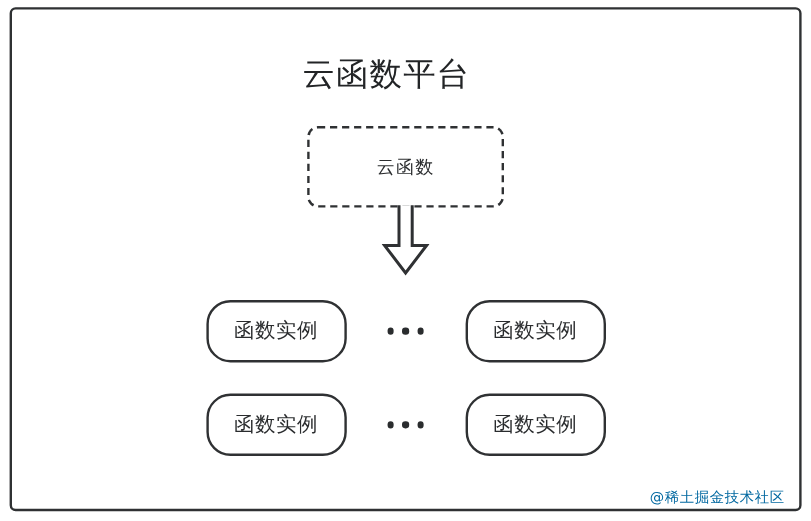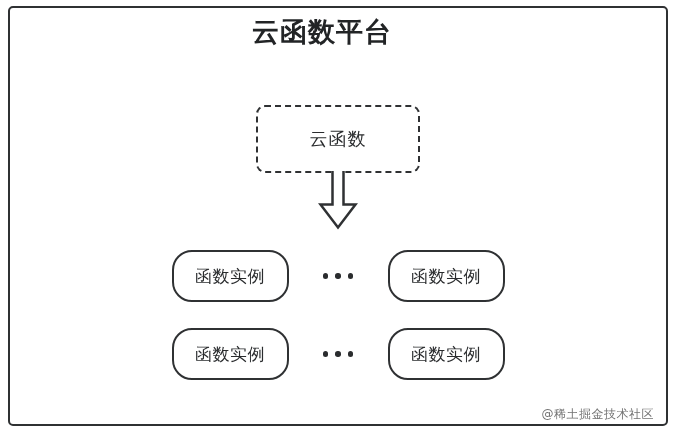--- a/index.html
+++ b/index.html
@@ -27,25 +27,25 @@
     height: 420px;
     box-sizing: border-box;
     border: 2.5px solid #2f3133;
     border-radius: 5px;
     background: #ffffff;
   }
   
   .platform-title {
     position: absolute;
     left: 0;
-    top: 13px;
+    top: 44px;
     width: 644px;
     text-align: center;
     font-size: 27px;
-    font-weight: bold;
+    font-weight: normal;
     color: #222426;
     letter-spacing: 1px;
     line-height: 38px;
     white-space: nowrap;
   }
   
   .fn-node {
     position: absolute;
     left: 256px;
     top: 105px;
@@ -53,21 +53,21 @@
     height: 68px;
     box-sizing: border-box;
     border: 2.5px dashed #2f3133;
     border-radius: 9px;
     background: #ffffff;
     display: flex;
     align-items: center;
     justify-content: center;
   }
   .fn-node-label {
-    font-size: 18px;
+    font-size: 15px;
     color: #2a2c2e;
     line-height: 1;
     letter-spacing: 1px;
     white-space: nowrap;
   }
   
   .flow-arrow {
     position: absolute;
     left: 318px;
     top: 170px;
@@ -121,21 +121,21 @@
     height: 5.5px;
     border-radius: 50%;
     background: #2a2c2e;
   }
   
   .watermark {
     position: absolute;
     right: 22px;
     bottom: 12px;
     font-size: 12px;
-    color: #737373;
+    color: #0369a1;
     letter-spacing: 0.5px;
     white-space: nowrap;
     line-height: 16px;
   }
 </style>
 </head>
 <body>
 
 <div id="canvas">
 

